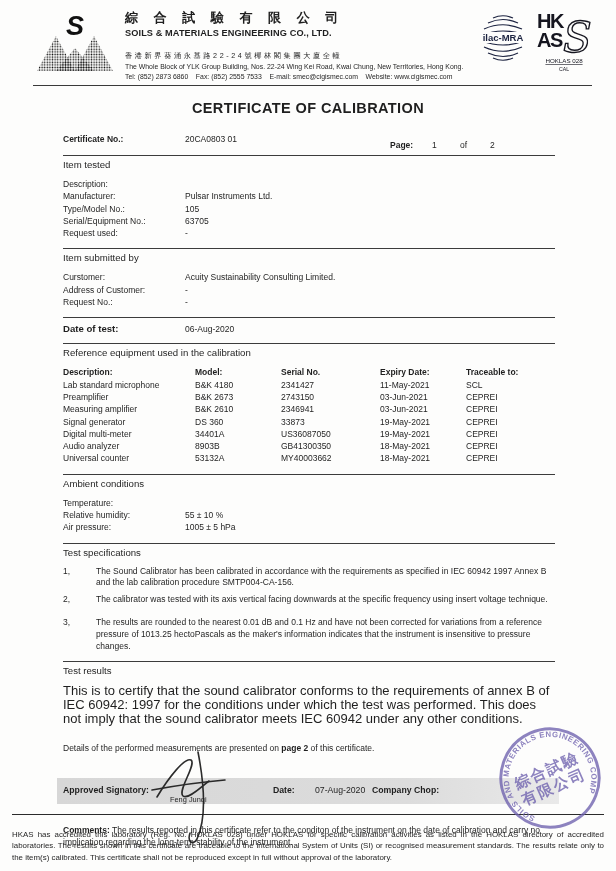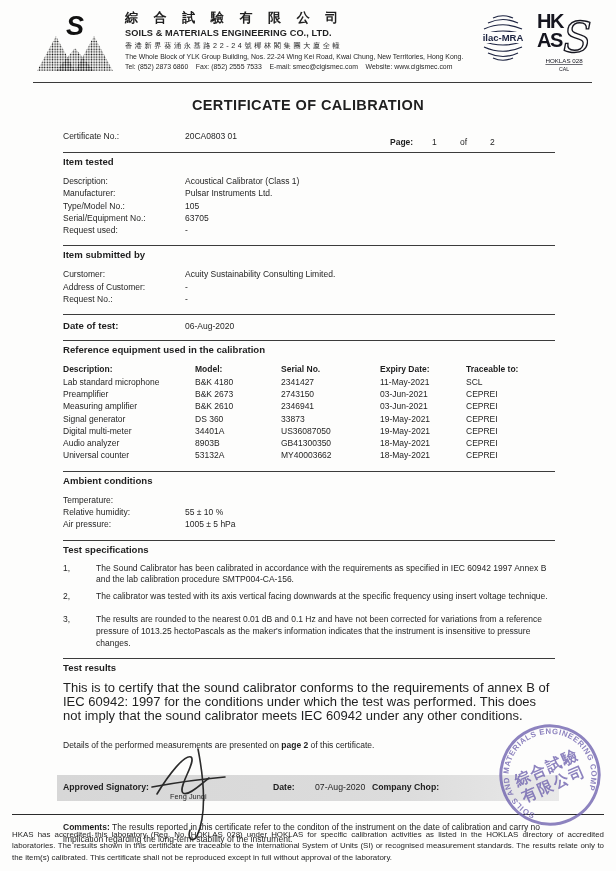--- a/index.html
+++ b/index.html
@@ -12,40 +12,40 @@
     -webkit-font-smoothing:antialiased;
   }
   .page{width:616px;height:871px;background:#fdfdfc;position:relative;overflow:hidden;}
 
   
   .header{display:flex;align-items:flex-start;padding:9px 24px 0 33px;}
   .smec-logo{flex:0 0 auto;}
   .hdr-text{margin-left:8px;flex:1 1 auto;}
   .zh-name{font-size:13px;font-weight:bold;letter-spacing:6px;white-space:nowrap;}
   .en-name{font-size:9.2px;font-weight:bold;margin-top:1px;letter-spacing:0.1px;}
-  .zh-addr{font-size:7.2px;letter-spacing:2.6px;margin-top:3px;white-space:nowrap;}
+  .zh-addr{font-size:7.2px;letter-spacing:2.6px;margin-top:13px;white-space:nowrap;}
   .en-addr{font-size:6.9px;margin-top:2px;white-space:nowrap;}
   .contact{font-size:6.9px;margin-top:3px;white-space:pre;}
   .logos{display:flex;gap:7px;align-items:flex-start;margin-top:2px;}
   .header-rule{border-top:1.6px solid #3a3a3a;margin:5px 24px 0 33px;}
 
   
   .title{text-align:center;font-size:14.5px;font-weight:bold;letter-spacing:0.4px;margin-top:14px;}
   .content{padding:0 61px 0 63px;}
   .certrow{position:relative;margin-top:18px;font-size:8.5px;height:12px;}
-  .certrow .lbl{font-weight:normal;}
+  .certrow .lbl{font-weight:bold;}
   .certrow .val{position:absolute;left:122px;top:0;}
   .pagegrp{position:absolute;left:327px;top:6px;display:flex;}
   .pagegrp .plbl{font-weight:bold;width:42px;}
   .pagegrp .pnum{width:28px;}
   .pagegrp .pof{width:30px;}
 
   
   .sec-rule{border-top:1.4px solid #3c3c3c;margin-top:9px;}
-  .sec-head{font-weight:bold;font-size:9.6px;margin:3px 0 8px;}
+  .sec-head{font-weight:normal;font-size:9.6px;margin:3px 0 8px;}
   .frow{display:flex;font-size:8.5px;line-height:12.3px;}
   .frow .lbl{flex:0 0 122px;}
   .frow .val{flex:1;}
   .dot-row{margin:5px 0 4px;display:flex;align-items:baseline;}
   .dot-row .lbl{flex:0 0 122px;font-weight:bold;font-size:9.6px;}
   .dot-row .val{font-size:8.5px;}
 
   .rrow{display:grid;grid-template-columns:132px 86px 99px 86px 1fr;font-size:8.5px;line-height:12.3px;}
   .rrow.hd{font-weight:bold;}
 
@@ -147,21 +147,20 @@
         <span class="pnum">1</span>
         <span class="pof">of</span>
         <span class="pnum">2</span>
       </span>
     </div>
 
     <div class="sec-rule"></div>
     <div class="sec-head">Item tested</div>
     <div class="frow">
         <span class="lbl">Description:</span>
-        <span class="val">Acoustical Calibrator (Class 1)</span>
       </div>
     <div class="frow">
         <span class="lbl">Manufacturer:</span>
         <span class="val">Pulsar Instruments Ltd.</span>
       </div>
     <div class="frow">
         <span class="lbl">Type/Model No.:</span>
         <span class="val">105</span>
       </div>
     <div class="frow">

